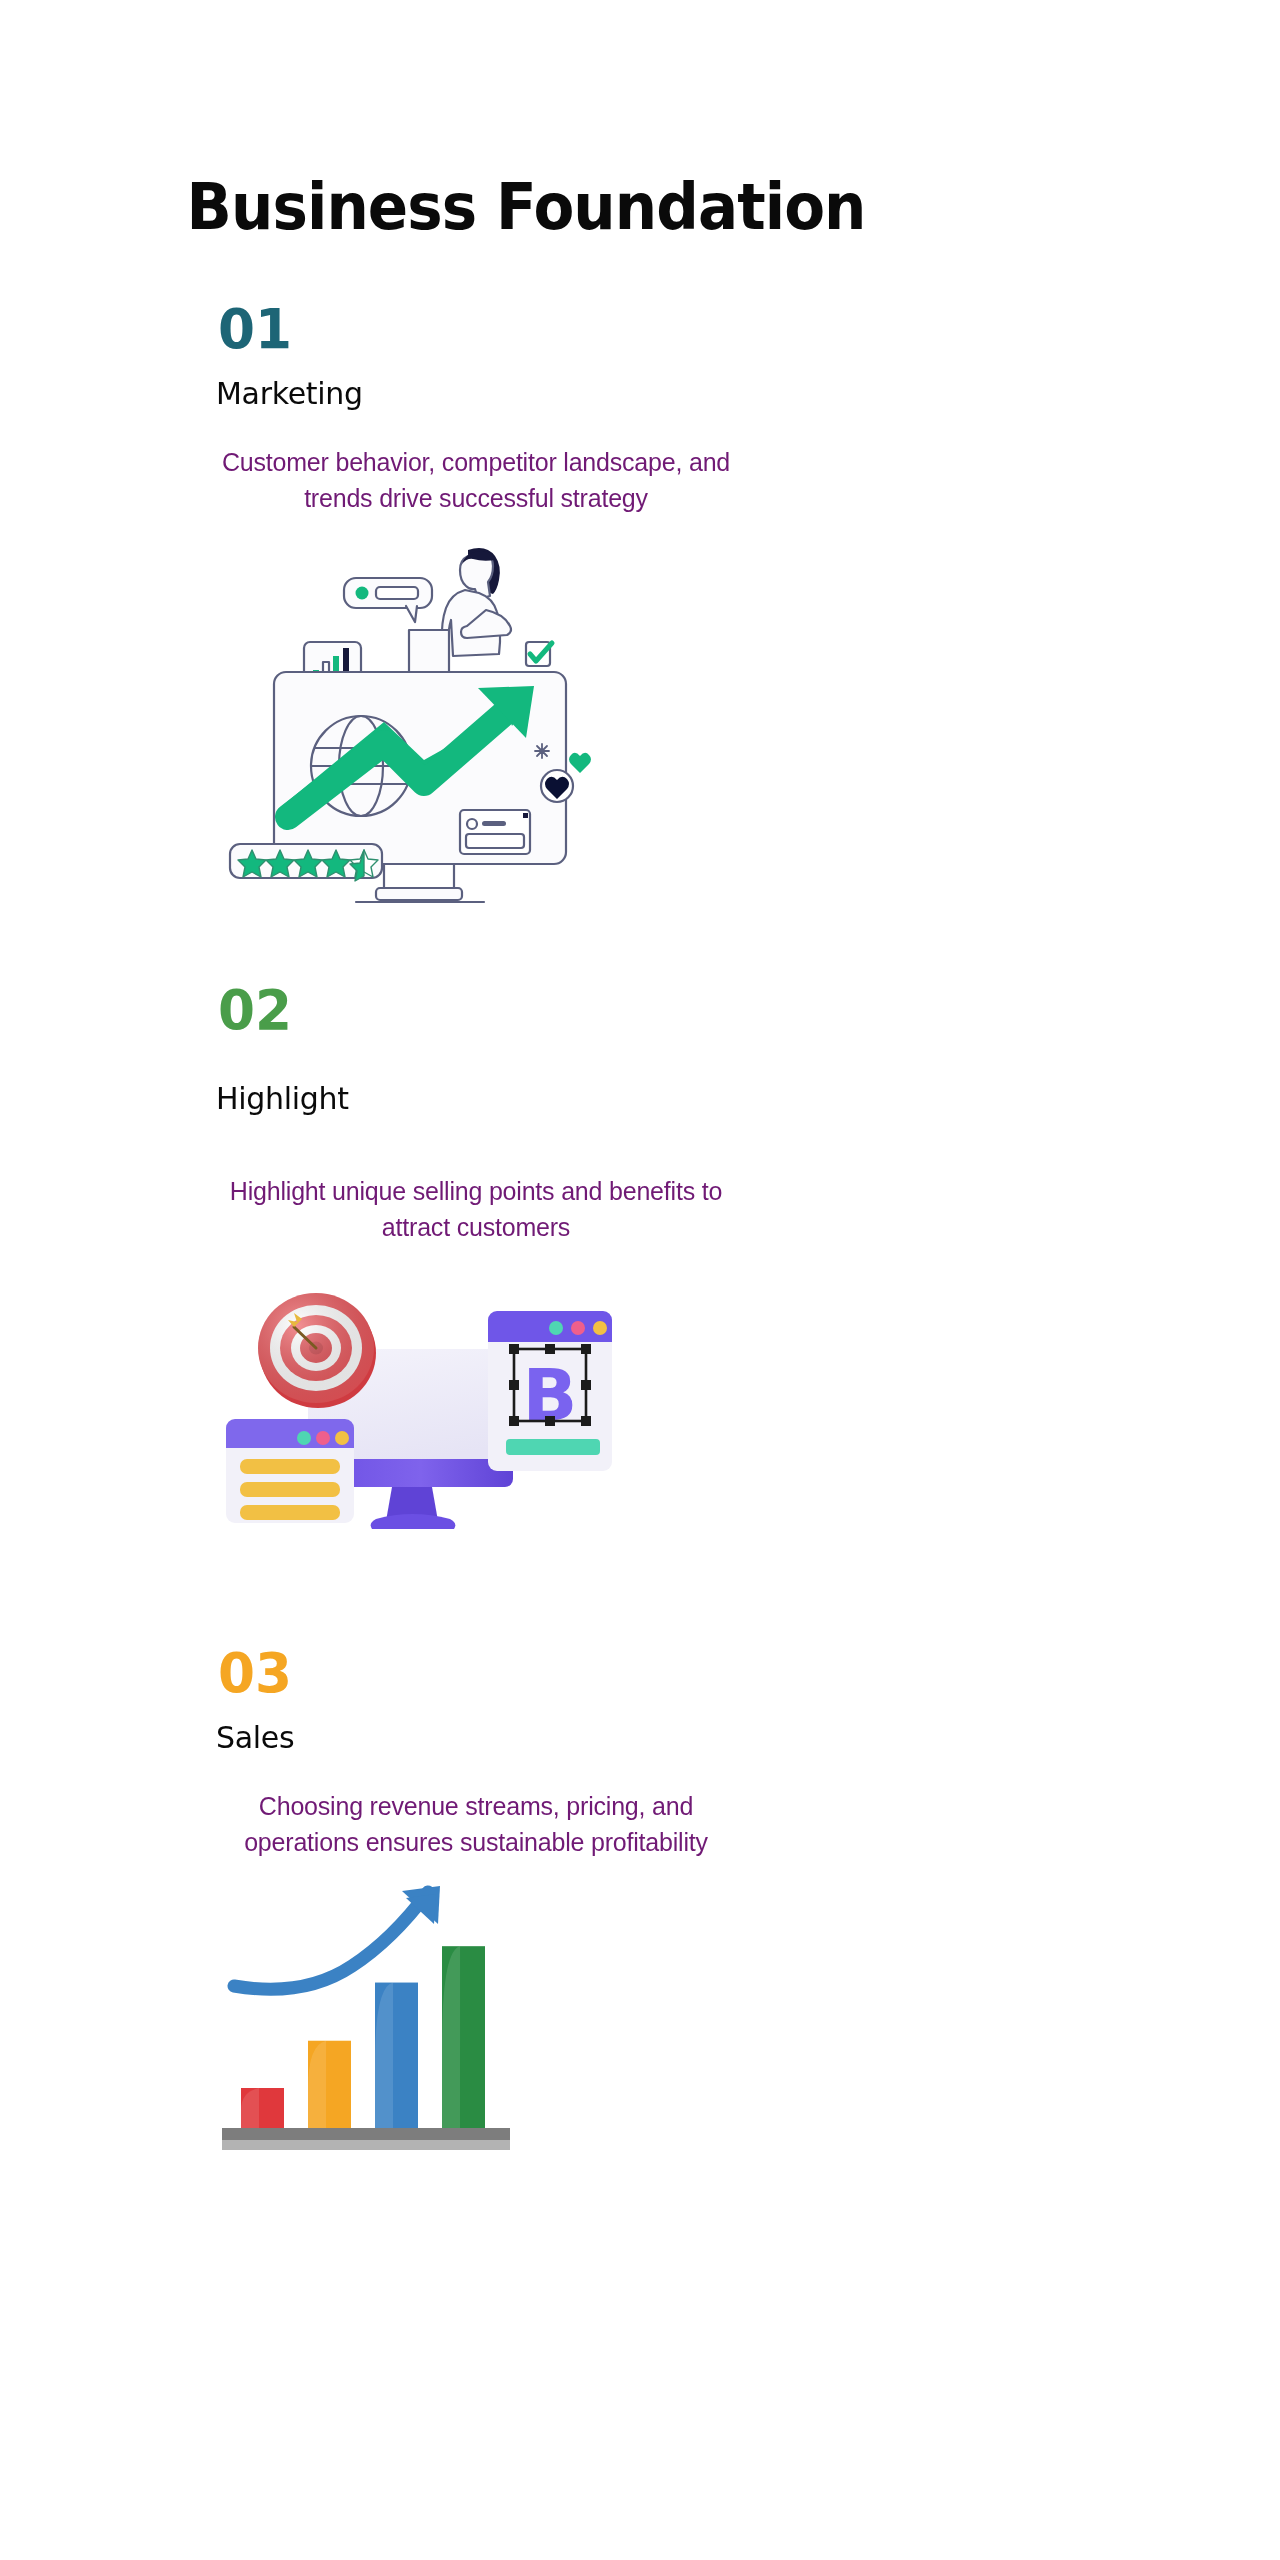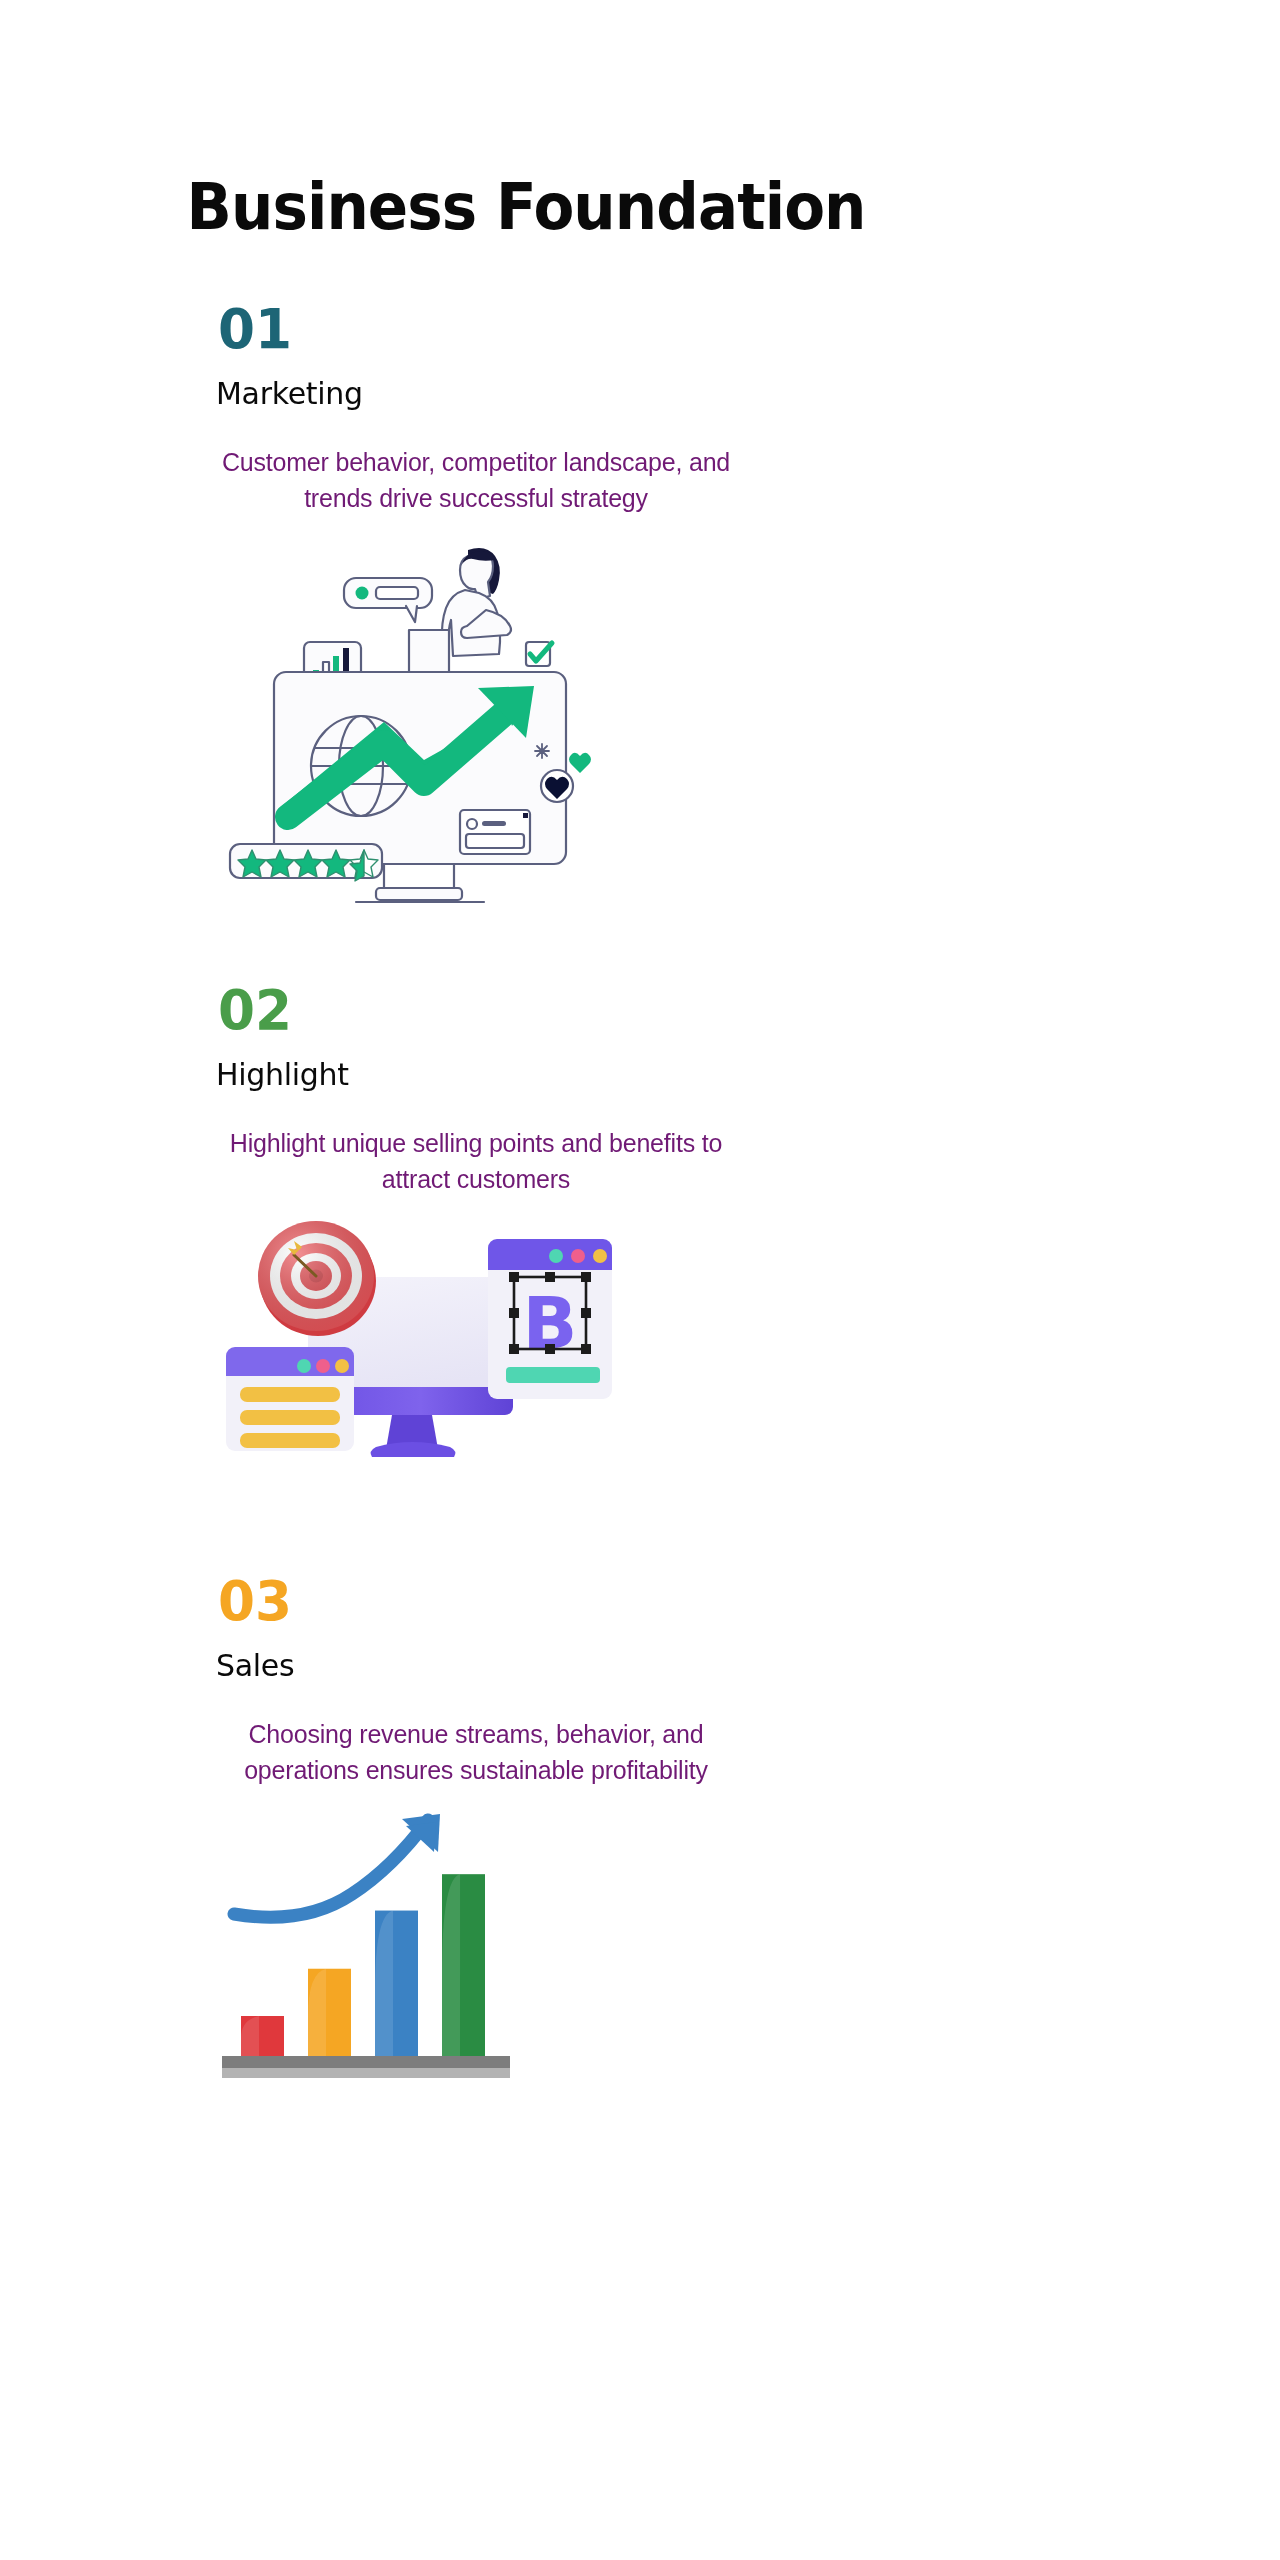--- a/index.html
+++ b/index.html
@@ -70,21 +70,21 @@
     max-width: 520px;
     margin: 0;
     letter-spacing: -0.2px;
   }
   .illus {
     margin-top: 22px;
   }
 
   
   #section-1 { margin-bottom: 0px; }
-  #section-2 { margin-top: 50px; }
+  #section-2 { margin-top: 50px; gap: 24px; }
   #section-3 { margin-top: 60px; }
 </style>
 </head>
 <body>
 
 <div class="page">
 
   <h1 class="page-title">Business Foundation</h1>
 
   <div class="section" id="section-1">
@@ -272,21 +272,21 @@
           <rect x="24" y="191" width="100" height="15" rx="7" fill="#f2c044"></rect>
           <rect x="24" y="214" width="100" height="15" rx="7" fill="#f2c044"></rect>
         </g>
       </svg>
     </div>
   </div>
 
   <div class="section" id="section-3">
     <div class="sec-number" style="color:#f5a623">03</div>
     <div class="sec-heading">Sales</div>
-    <p class="sec-body">Choosing revenue streams, behavior, and operations ensures sustainable profitability</p>
+    <p class="sec-body">Choosing revenue streams, pricing, and operations ensures sustainable profitability</p>
 
     <div class="illus">
       <svg width="350" height="290" viewBox="0 0 350 290" xmlns="http://www.w3.org/2000/svg" id="bar-chart-svg">
 
         <g>
           <path d="M18 104 q70 12 118 -20 q40 -26 76 -74" stroke="#3b82c4" stroke-width="13" fill="none" stroke-linecap="round"></path>
           <path d="M186 9 l38 -5 l-2 38 z" fill="#3b82c4"></path>
           <path d="M190 16 l30 -4 l-2 30 z" fill="#3b82c4"></path>
         </g>
 

